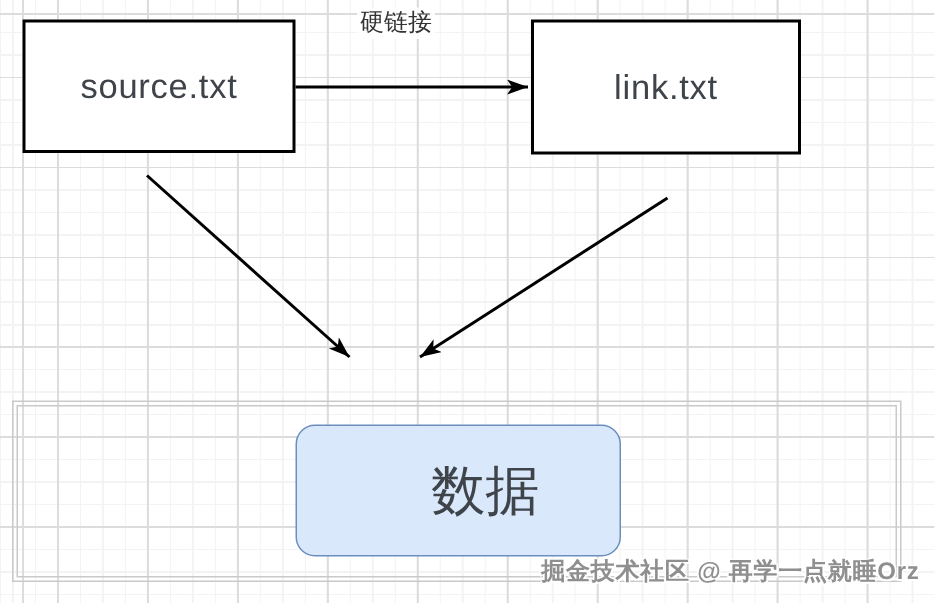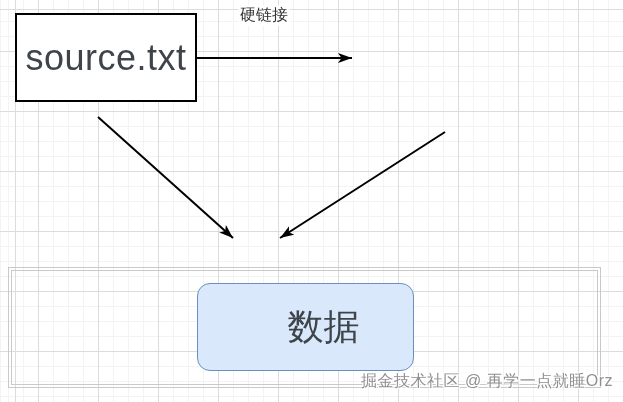--- a/index.html
+++ b/index.html
@@ -25,21 +25,21 @@
     position: absolute;
     display: flex;
     align-items: center;
     justify-content: center;
     box-sizing: border-box;
     color: #3e4449;
   }
   .file-node {
     background: #ffffff;
     border: 2px solid #000000;
-    font-size: 36px;
+    font-size: 23px;
     letter-spacing: 0.5px;
     justify-content: center;
   }
   .node-source { left: 15px; top: 13px; width: 182px; height: 89px; }
   .node-link   { left: 354px; top: 13px; width: 180px; height: 90px; }
   .node-data {
     left: 197px; top: 283px; width: 217px; height: 88px;
     background: #dae8fc;
     border: 1.5px solid #6c8ebf;
     border-radius: 13px;
@@ -71,21 +71,21 @@
   svg.arrow-layer {
     position: absolute;
     left: 0; top: 0;
     width: 623px; height: 402px;
     pointer-events: none;
   }
   .watermark {
     position: absolute;
     right: 10px; top: 371px;
     font-size: 16px;
-    font-weight: 400;
+    font-weight: 700;
     color: #8f8f8f;
     letter-spacing: 0.5px;
     text-shadow: -1px -1px 0 #ffffff, 1px -1px 0 #ffffff,
                  -1px  1px 0 #ffffff, 1px  1px 0 #ffffff;
     white-space: nowrap;
   }
 </style>
 </head>
 <body>
 
@@ -96,20 +96,23 @@
   </div>
 
   <div class="node node-data">
     <span>数据</span>
   </div>
 
   <div class="node file-node node-source">
     <span>source.txt</span>
   </div>
 
+  <div class="node file-node node-link">
+    <span>link.txt</span>
+  </div>
 
   <svg class="arrow-layer" viewBox="0 0 623 402" xmlns="http://www.w3.org/2000/svg">
     <defs>
       <marker id="arrowhead" markerUnits="userSpaceOnUse" markerWidth="16" markerHeight="12" refX="14" refY="5" orient="auto">
         <path d="M0,0 L14,5 L0,10 L3.5,5 Z" fill="#000000"></path>
       </marker>
     </defs>
     <line x1="197" y1="58" x2="352" y2="58" stroke="#000000" stroke-width="2" marker-end="url(#arrowhead)"></line>
     <line x1="98" y1="117" x2="233" y2="238" stroke="#000000" stroke-width="2" marker-end="url(#arrowhead)"></line>
     <line x1="445" y1="132" x2="280" y2="238" stroke="#000000" stroke-width="2" marker-end="url(#arrowhead)"></line>

